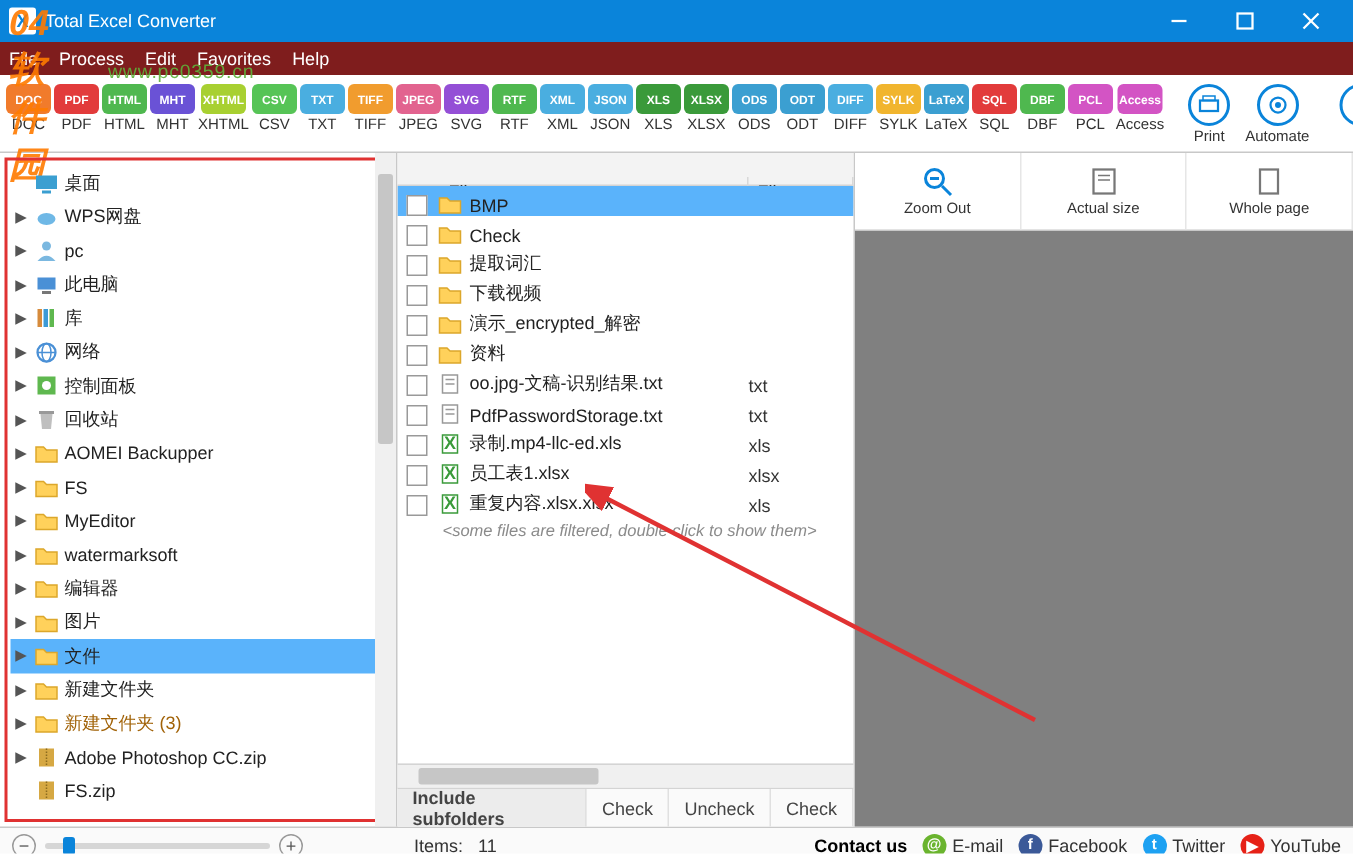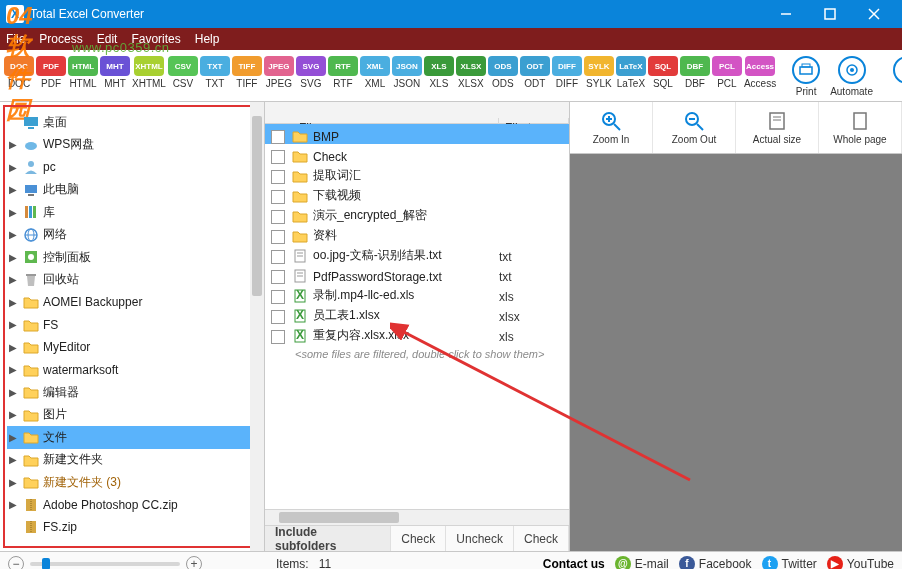--- a/index.html
+++ b/index.html
@@ -24,21 +24,21 @@
 .fmt .lbl { font-size: 10px; color: #333; }
 .toolbtn { width: 62px; display: flex; flex-direction: column; align-items: center; gap: 2px; border-left: 0; padding: 0 4px; }
 .toolbtn .circ { width: 28px; height: 28px; border: 2px solid #0a84da; border-radius: 50%; display: flex; align-items: center; justify-content: center; color: #0a84da; }
 .toolbtn .lbl { font-size: 10px; color: #333; }
 .vdiv { width: 1px; height: 40px; background: #ddd; margin: 0 4px; }
 
 .main { display: flex; height: 449px; }
 
 .tree { width: 265px; border-right: 1px solid #c8c8c8; position: relative; overflow: hidden; }
 .tree-inner { position: absolute; top: 3px; left: 3px; right: 3px; bottom: 3px; border: 2px solid #e03232; padding: 4px 2px; overflow: hidden; }
-.tree-item { display: flex; align-items: center; height: 22.5px; padding: 0 2px; gap: 4px; white-space: nowrap; }
+.tree-item { display: flex; align-items: center; height: 22.5px; padding: 0 2px; gap: 4px; white-space: nowrap; text-align: center; }
 .tree-item.sel { background: #5ab3fb; }
 .tree-item .arrow { width: 10px; color: #555; font-size: 10px; }
 .tree-item .ticon { width: 16px; height: 16px; display: inline-flex; align-items: center; justify-content: center; }
 .tree-item .txt { font-size: 12px; color: #222; }
 .tree-item .txt.blue { color: #a16207; }
 .folder { fill: #ffd15b; stroke: #dca72b; }
 .scrollbar-v { position: absolute; right: 0; top: 0; bottom: 0; width: 14px; background: #f0f0f0; }
 .scrollbar-v .thumb { position: absolute; left: 2px; right: 2px; top: 14px; height: 180px; background: #c6c6c6; border-radius: 2px; }
 
 .mid { flex: 1; display: flex; flex-direction: column; border-right: 1px solid #c8c8c8; position: relative; }
@@ -567,31 +567,20 @@
     <div class="tabsrow">
       <div class="tab active">Include subfolders</div>
       <div class="tab">Check</div>
       <div class="tab">Uncheck</div>
       <div class="tab">Check</div>
     </div>
   </div>
 
   <div class="right">
     <div class="rtools">
-      <div class="rbtn">
-        <span class="ic">
-            <svg width="22" height="22">
-              <circle cx="9" cy="9" r="6" fill="none" stroke="#0a84da" stroke-width="2"></circle>
-              <line x1="14" y1="14" x2="20" y2="20" stroke="#0a84da" stroke-width="2"></line>
-              <line x1="6" y1="9" x2="12" y2="9" stroke="#0a84da" stroke-width="2"></line>
-              <line x1="9" y1="6" x2="9" y2="12" stroke="#0a84da" stroke-width="2"></line>
-            </svg>
-          </span>
-        <span class="lbl">Zoom In</span>
-      </div>
       <div class="rbtn">
         <span class="ic">
             <svg width="22" height="22">
               <circle cx="9" cy="9" r="6" fill="none" stroke="#0a84da" stroke-width="2"></circle>
               <line x1="14" y1="14" x2="20" y2="20" stroke="#0a84da" stroke-width="2"></line>
               <line x1="6" y1="9" x2="12" y2="9" stroke="#0a84da" stroke-width="2"></line>
             </svg>
           </span>
         <span class="lbl">Zoom Out</span>
       </div>

